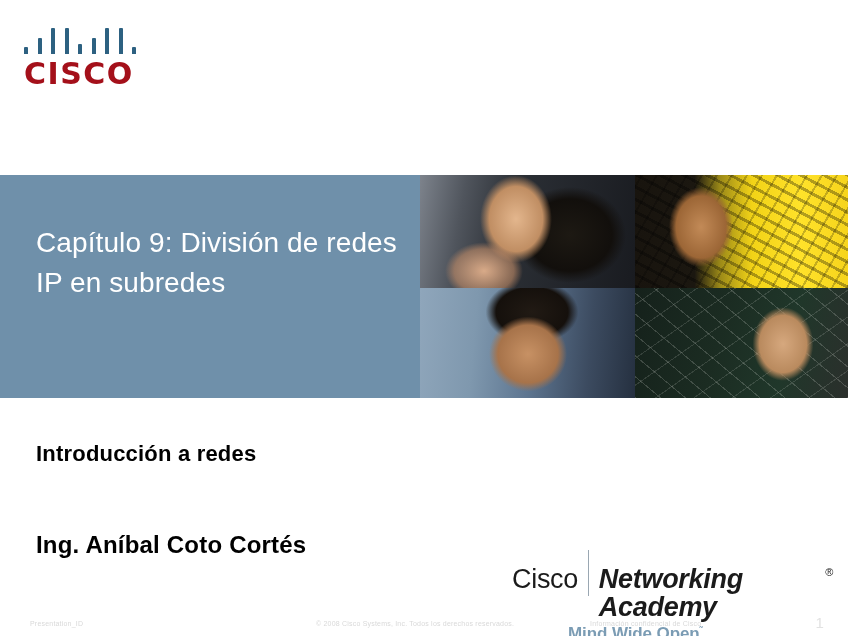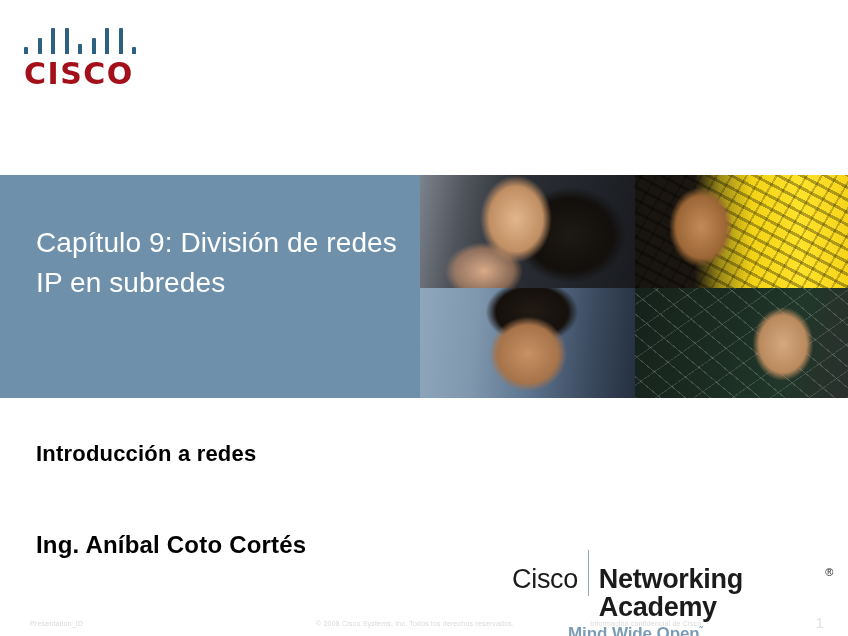--- a/index.html
+++ b/index.html
@@ -159,21 +159,21 @@
   #netacad-cisco { font-weight: 400; }
   #netacad-divider {
     display: inline-block;
     width: 1px;
     height: 46px;
     background: #9aa7b2;
     margin: 0 10px;
     position: relative;
     top: 8px;
   }
-  #netacad-academy { font-weight: 700; }
+  #netacad-academy { font-weight: 700; font-style: italic; }
   #netacad-reg {
     font-size: 11px;
     position: relative;
     top: -12px;
     left: 1px;
     font-weight: 400;
   }
   #netacad-tagline {
     margin-left: 56px;
     margin-top: 2px;

